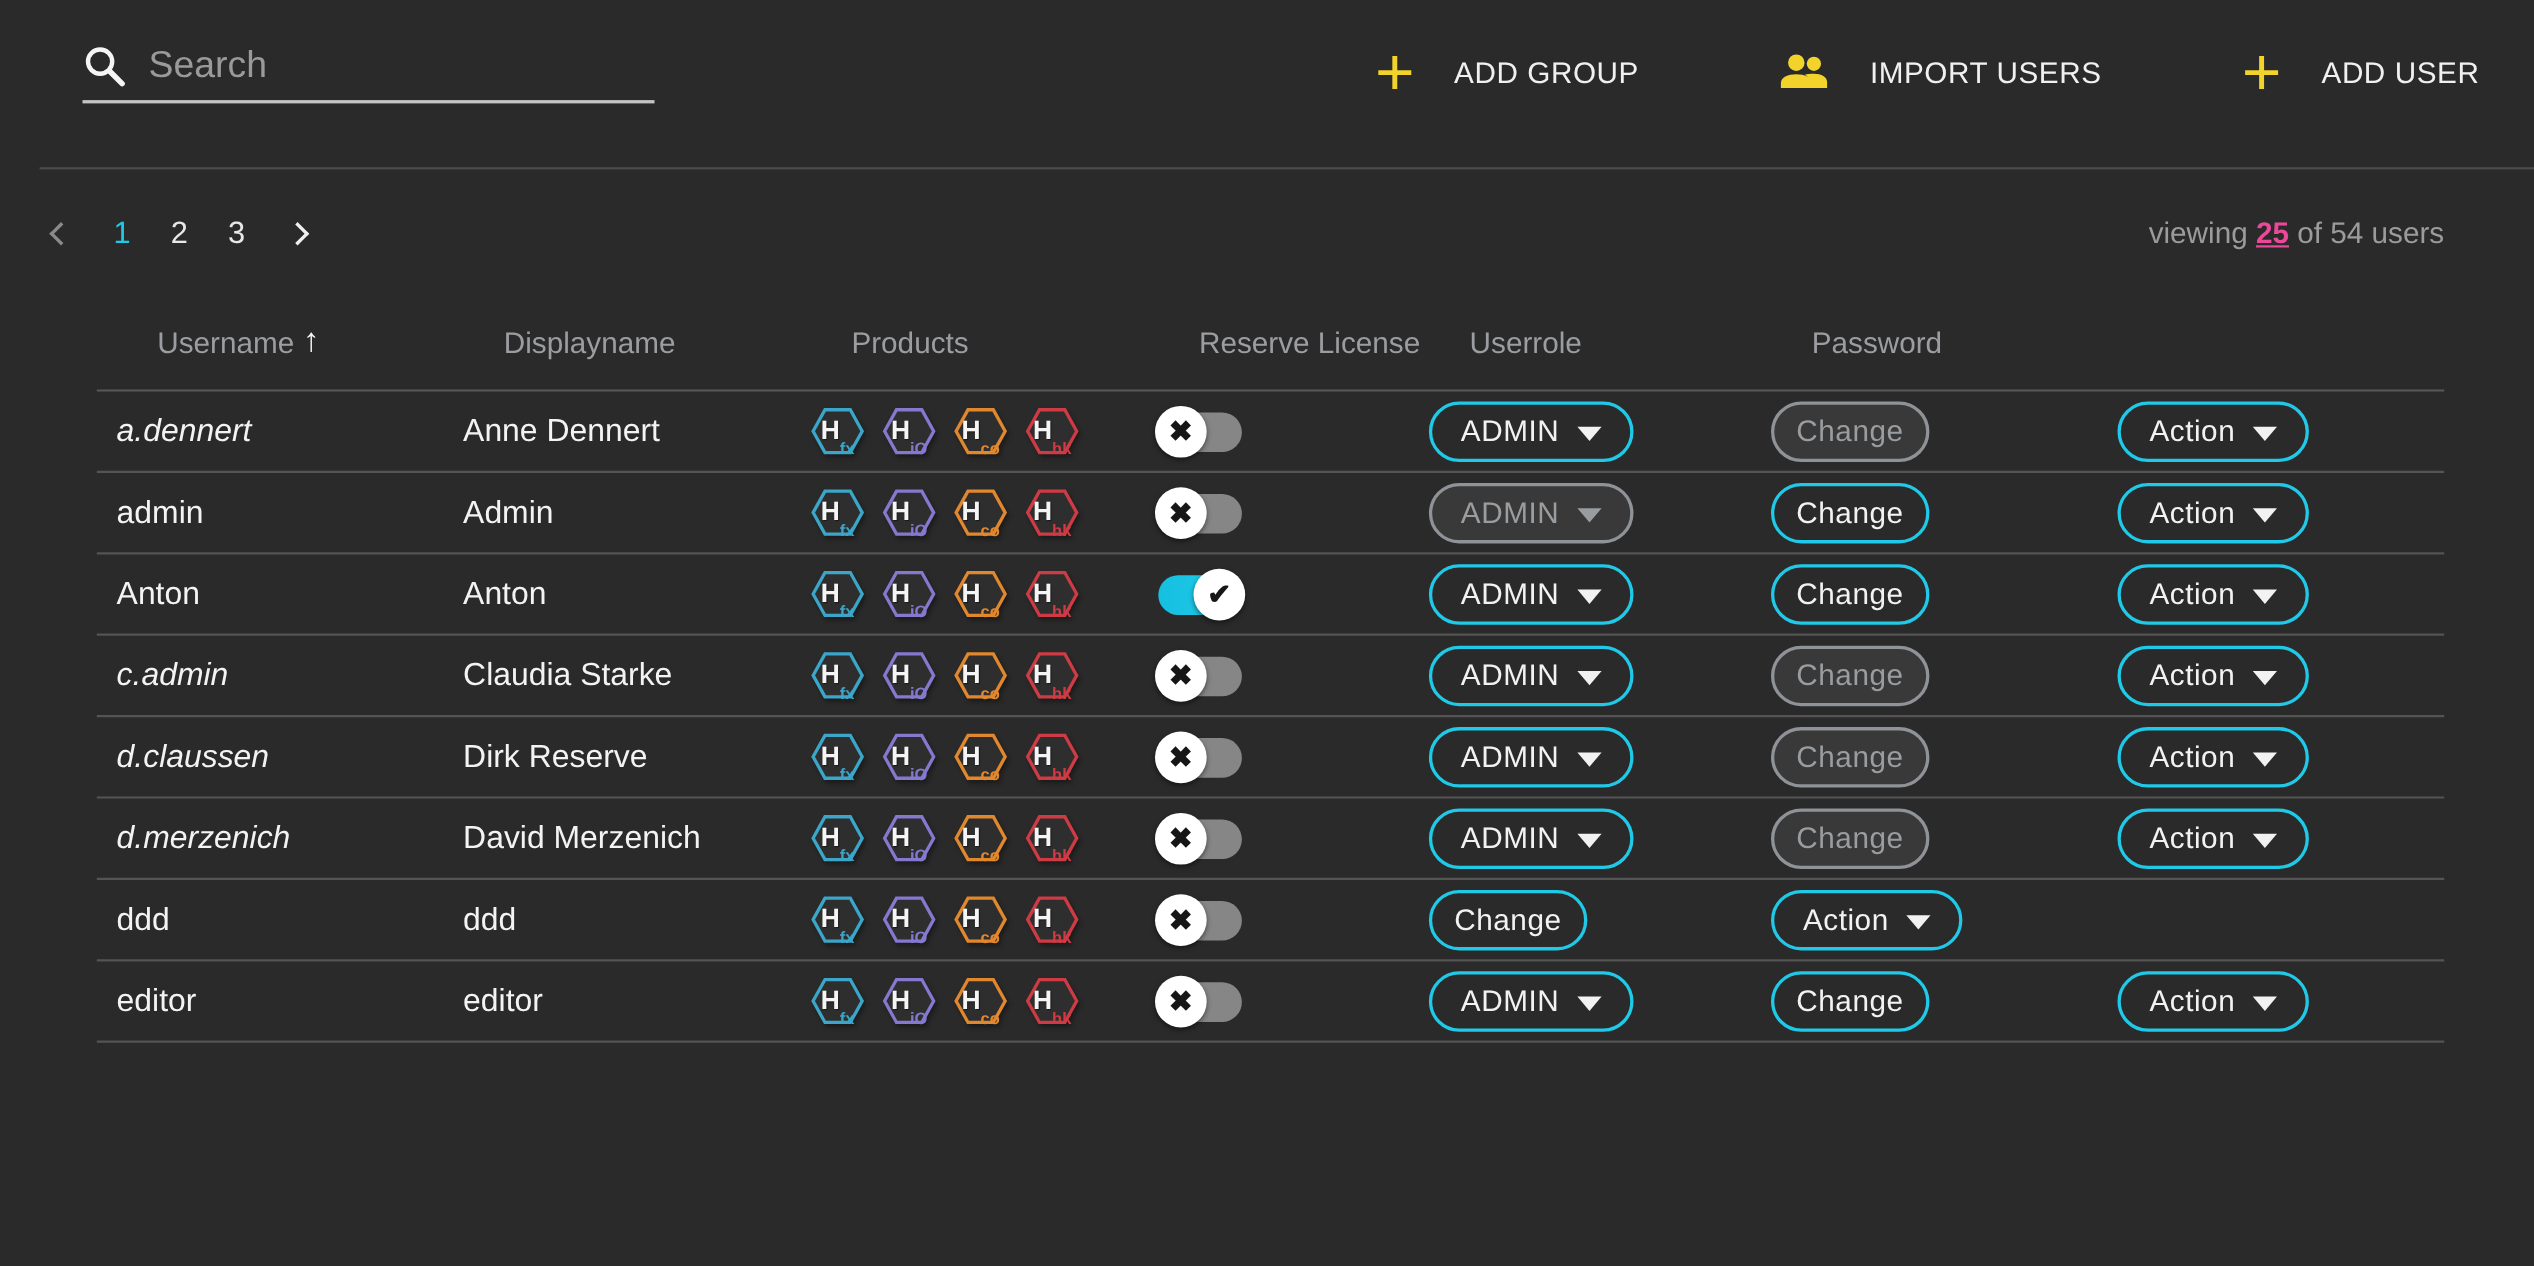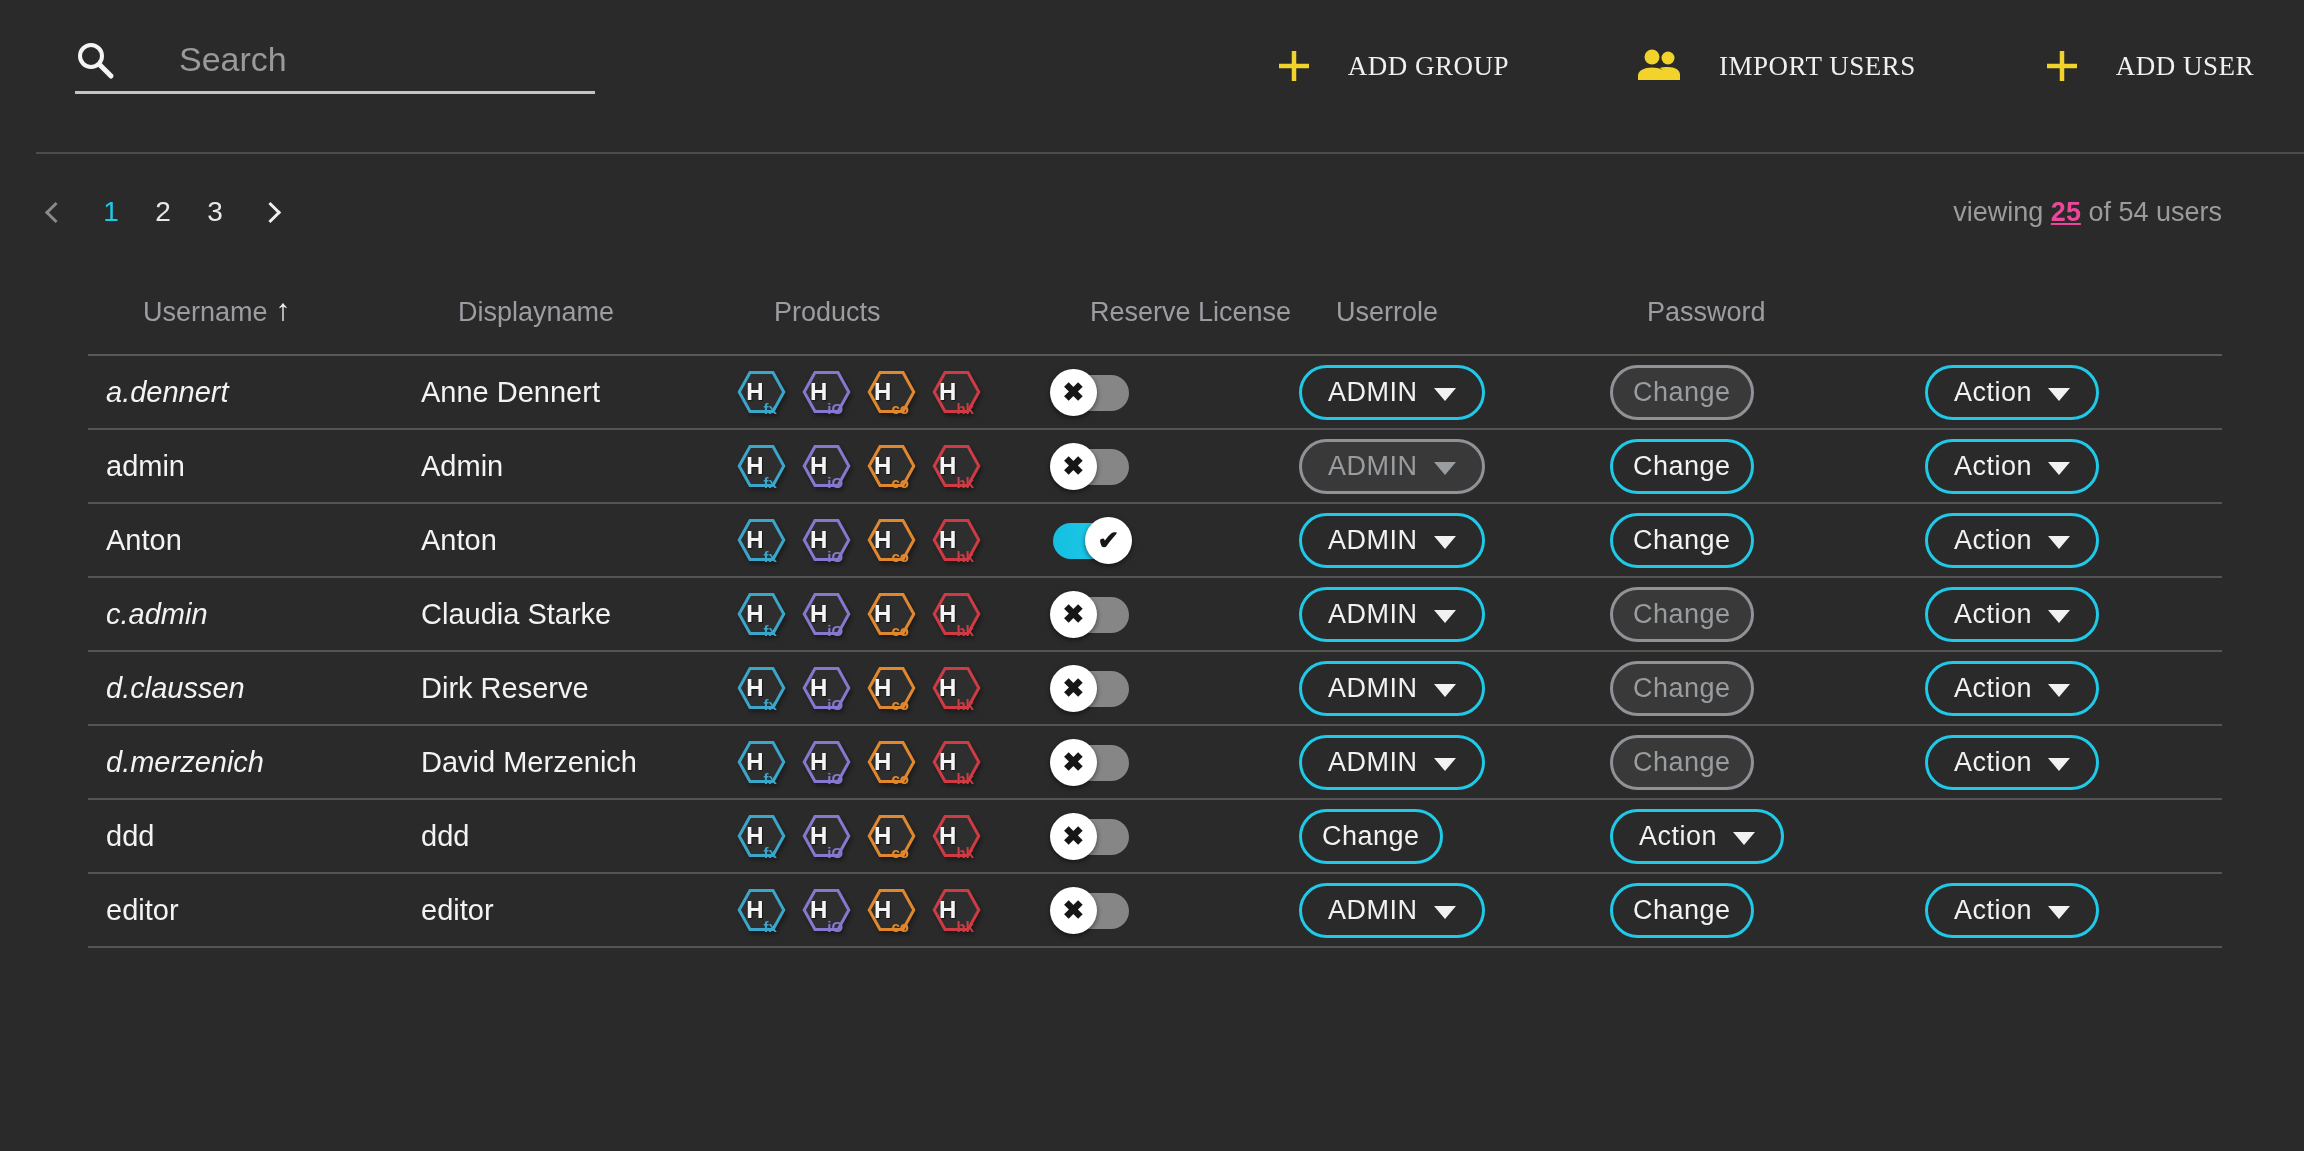--- a/index.html
+++ b/index.html
@@ -9,25 +9,25 @@
     font-family:"Liberation Sans", sans-serif;
     color:#f3f3f3;
     position:relative;
   }
   
   .topbar { position:relative; height:154px; }
   .topbar::after { content:""; position:absolute; left:36px; right:0; bottom:0; height:2px; background:rgba(255,255,255,0.16); }
   .search-box { position:absolute; left:75px; top:28px; width:520px; height:66px;
     display:flex; align-items:center; gap:20px; border-bottom:3px solid #c4c4c4; }
   .search-box input { flex:1; background:transparent; border:none; outline:none;
-    font-family:"Liberation Sans", sans-serif; font-size:34px; color:#fef9c3;margin-left:44px; }
+    font-family:"Liberation Sans", sans-serif; font-size:34px; color:#fef9c3; }
   .search-box input::placeholder { color:#9a9a9a; }
   .topbar-actions { position:absolute; right:50px; top:0; height:132px; display:flex; align-items:center; gap:128px; }
   .tb-btn { display:flex; align-items:center; gap:36px; background:none; border:none; cursor:pointer;
-    color:#f0f0f0; font-family:Liberation Serif, serif; font-size:27px; letter-spacing:0.5px; }
+    color:#f0f0f0; font-family:Liberation Sans, sans-serif; font-size:27px; letter-spacing:0.5px; }
   
   .pag-row { height:116px; display:flex; align-items:center; justify-content:space-between; padding:0 82px 0 48px; }
   .pagination { display:flex; align-items:center; gap:32px; font-size:28px; }
   .page-num { min-width:20px; text-align:center; color:#e8e8e8; cursor:pointer; }
   .page-num.active { color:#1fc9e7; }
   .chev { width:15px; height:15px; border-style:solid; border-color:#f0f0f0; border-width:3.5px 3.5px 0 0; display:inline-block; }
   .chev.left  { transform:rotate(-135deg); border-color:#8a8a8a; margin-right:6px; }
   .chev.right { transform:rotate(45deg); margin-left:6px; }
   .viewing { font-size:27px; color:#9b9b9b; }
   .viewing .count { color:#ec4899; font-weight:bold; text-decoration:underline; cursor:pointer; }

